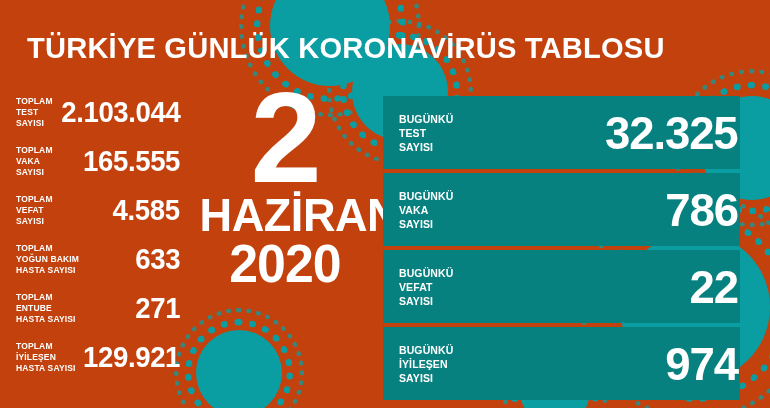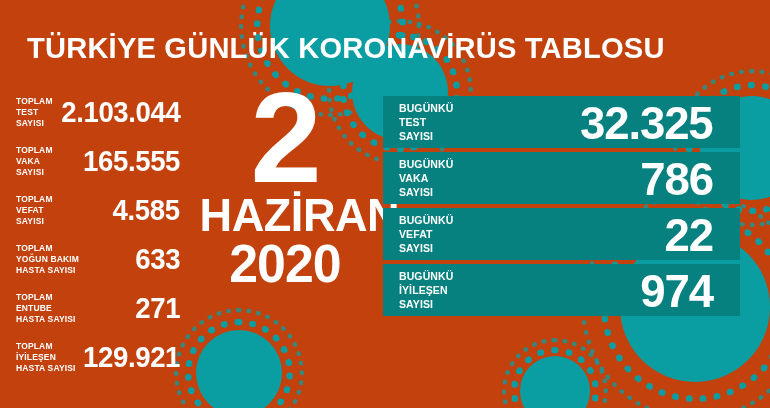--- a/index.html
+++ b/index.html
@@ -141,27 +141,27 @@
   
   .cards {
     position: absolute;
     left: 383px;
     top: 96px;
     width: 357px;
     z-index: 3;
   }
   .card {
     position: relative;
-    height: 52px;
+    height: 73px;
     margin-bottom: 4px;
     background: #07817f;
     display: flex;
     align-items: center;
     justify-content: flex-end;
-    padding-right: 27px;
+    padding-right: 2px;
     box-sizing: border-box;
   }
   .card:last-child { margin-bottom: 0; }
   .card-label {
     position: absolute;
     left: 16px;
     top: 50%;
     transform: translateY(-50%);
     color: #ffffff;
     font-size: 10.5px;

